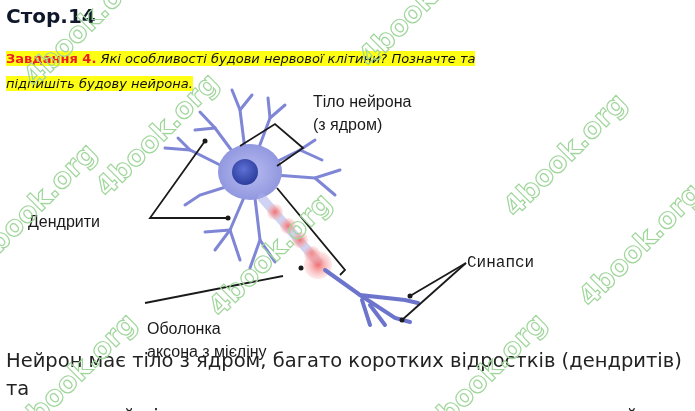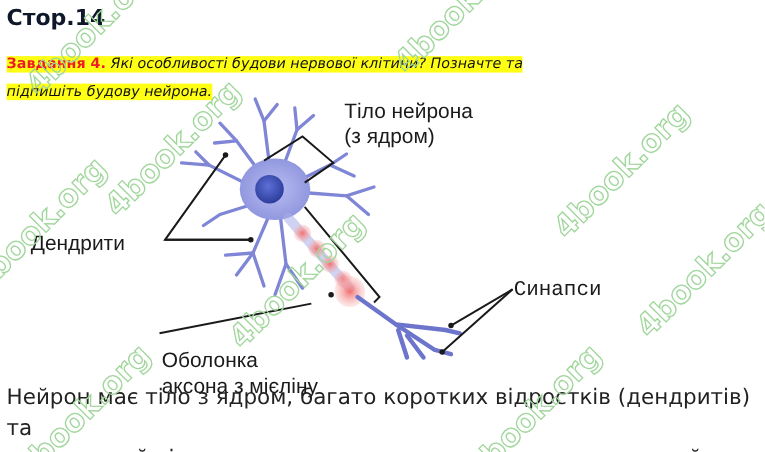--- a/index.html
+++ b/index.html
@@ -3,21 +3,21 @@
   <meta charset="utf-8">
   <style>
     html, body { margin: 0; padding: 0; background: #ffffff; }
     body { width: 695px; height: 411px; position: relative; overflow: hidden; font-family: "DejaVu Sans", sans-serif; }
     .page-ref { position: absolute; left: 6px; top: 3px; color: #0f172a; font-weight: bold; font-size: 20px; line-height: 26px; }
     .task { position: absolute; left: 6px; top: 46px; width: 654px; font-size: 13px; line-height: 25px; color: #111; }
     .hl { background: #ffff14; }
     .task-num { color: #ee1c24; font-weight: bold; font-style: normal; }
     .task-q { font-style: italic; }
     .diagram { position: absolute; left: 0; top: 80px; width: 695px; height: 262px; }
-    .lbl { position: absolute; font-size: 19px; line-height: 23px; color: #1a1a1a; font-family: "Liberation Sans", sans-serif; }
+    .lbl { position: absolute; font-size: 16px; line-height: 23px; color: #1a1a1a; font-family: "Liberation Sans", sans-serif; }
     .answer { position: absolute; left: 6px; top: 347px; font-size: 19.5px; line-height: 28px; color: #222; width: 690px; }
     .wm { position: absolute; font-size: 28px; font-weight: bold; color: transparent; -webkit-text-stroke: 1.2px #9fd69a; transform: rotate(-45deg); transform-origin: left bottom; white-space: nowrap; font-family: "DejaVu Sans", sans-serif; pointer-events: none; }
   </style>
 </head>
 <body>
 
 <div class="page-ref">Стор.14</div>
 
 <div class="task">
   <span class="hl"><span class="task-num">Завдання 4.</span><span class="task-q"> Які особливості будови нервової клітини? Позначте та</span></span><br>

